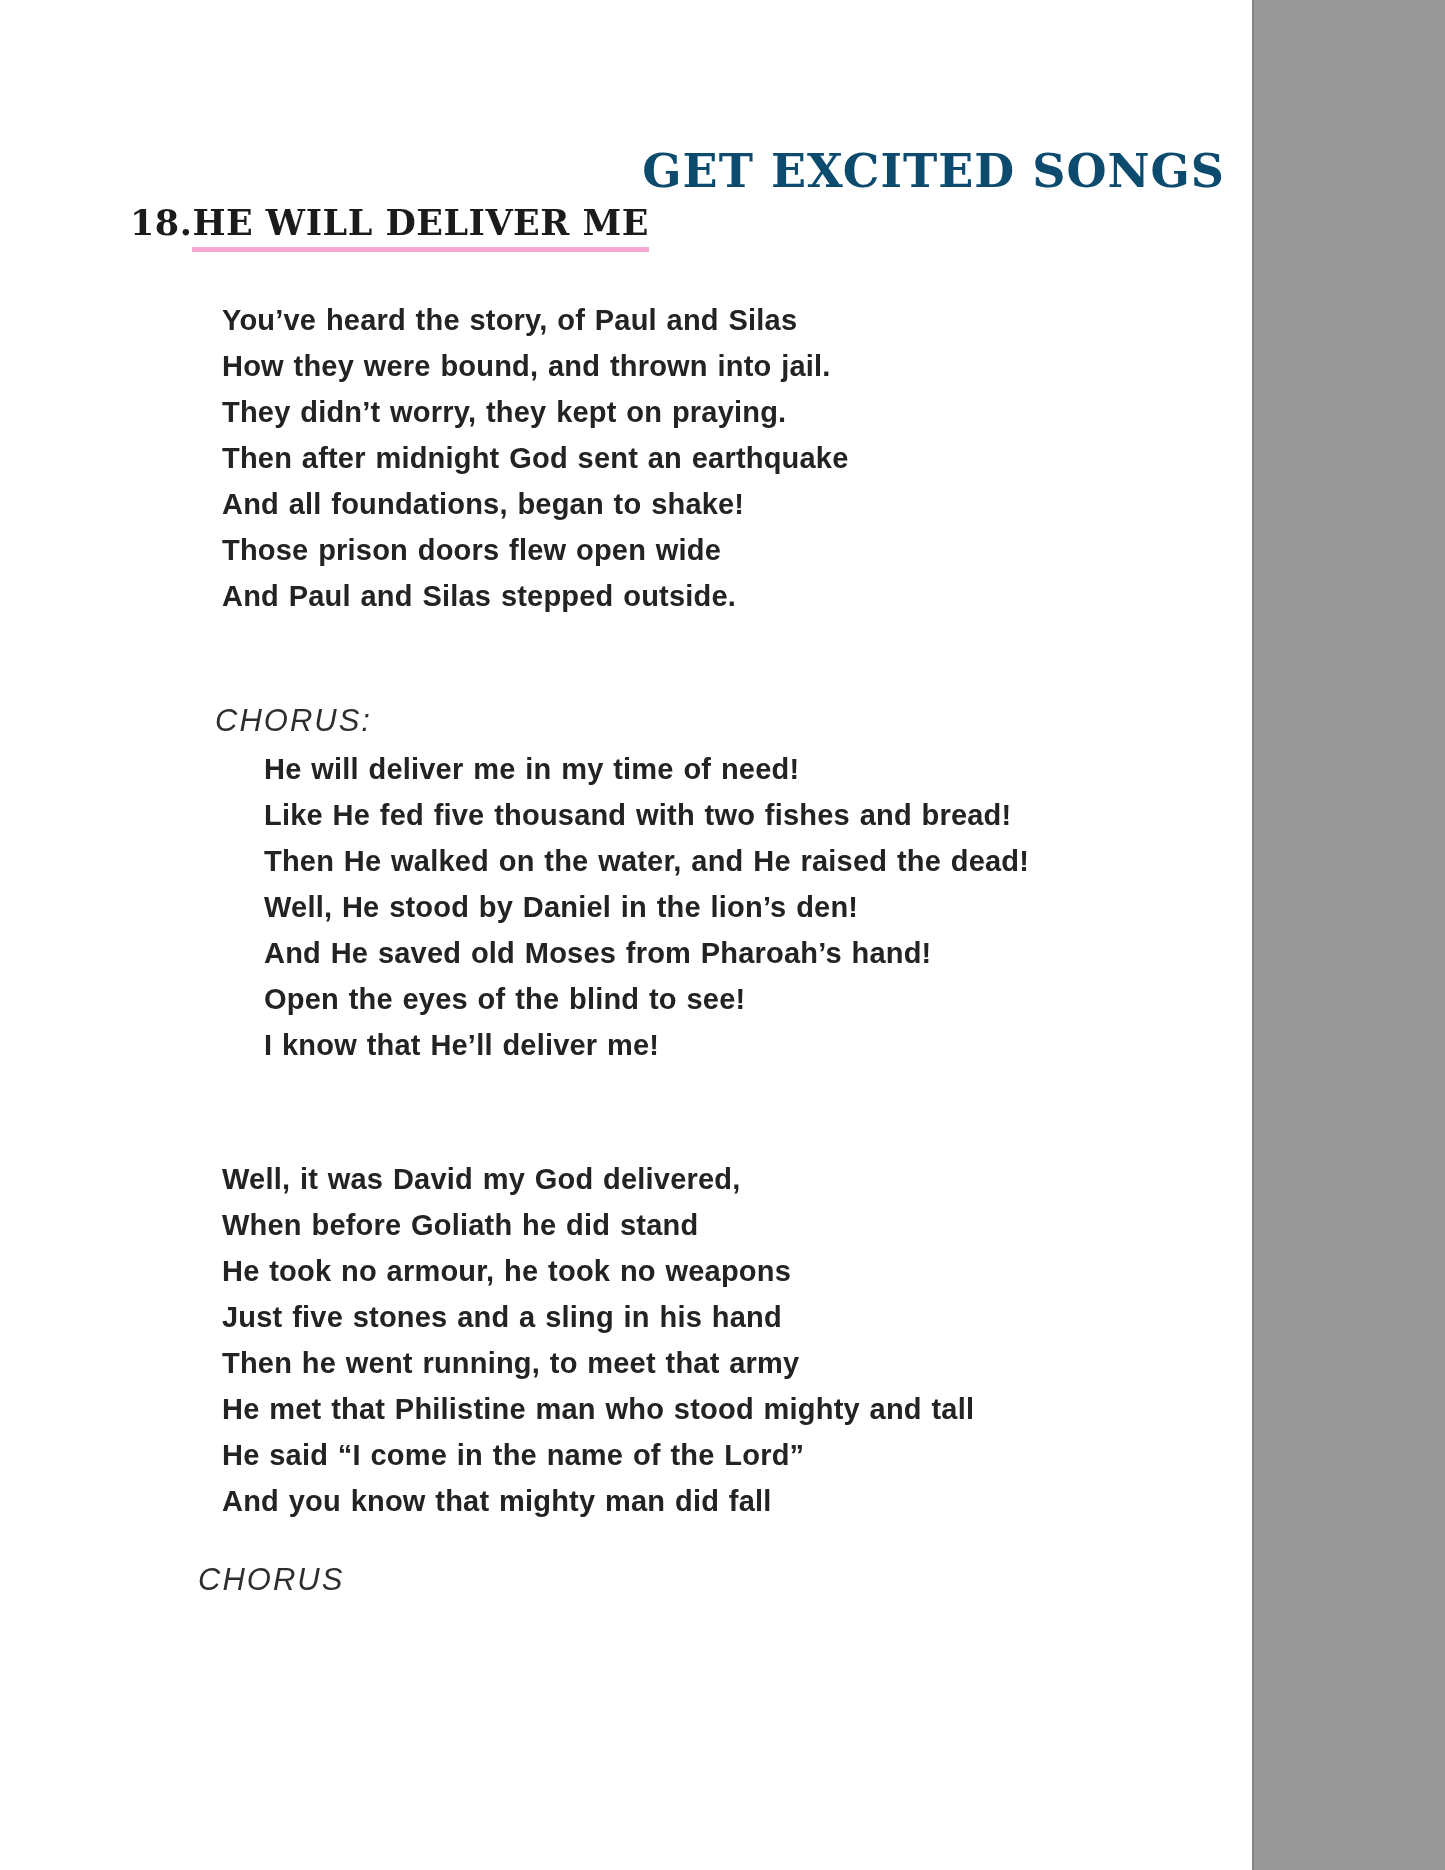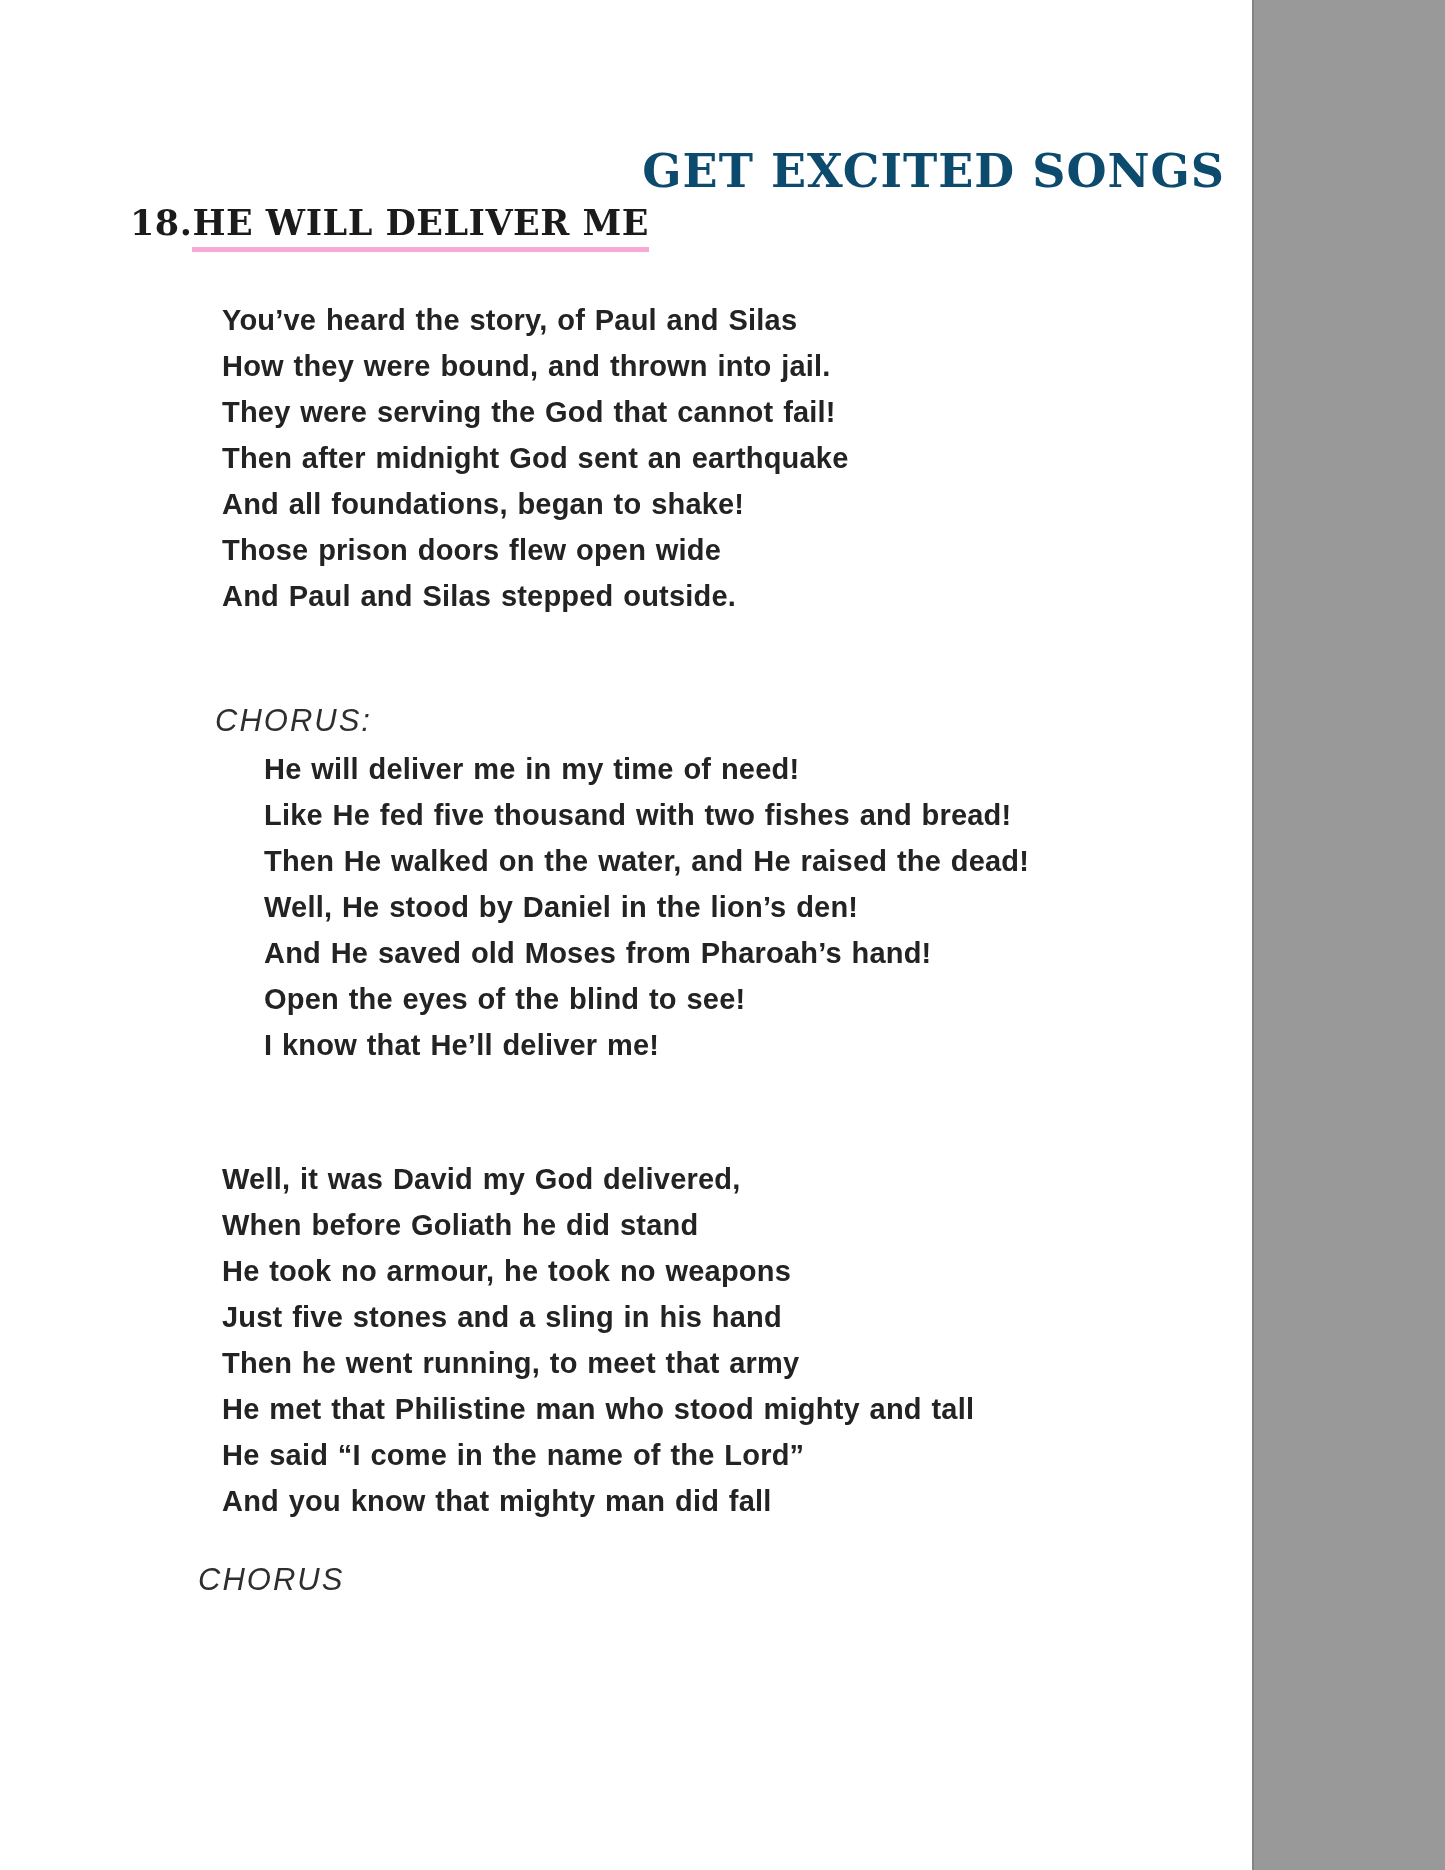--- a/index.html
+++ b/index.html
@@ -111,21 +111,21 @@
 
   <div class="page-header">GET EXCITED SONGS</div>
 
   <div class="song-title-row">
     <span class="song-number">18.</span><span class="song-title">HE WILL DELIVER ME</span>
   </div>
 
   <div class="lyrics verse1">
     <div class="lyric-line">You’ve heard the story, of Paul and Silas</div>
     <div class="lyric-line">How they were bound, and thrown into jail.</div>
-    <div class="lyric-line">They were serving the God that cannot fail!</div>
+    <div class="lyric-line">They didn’t worry, they kept on praying.</div>
     <div class="lyric-line">Then after midnight God sent an earthquake</div>
     <div class="lyric-line">And all foundations, began to shake!</div>
     <div class="lyric-line">Those prison doors flew open wide</div>
     <div class="lyric-line">And Paul and Silas stepped outside.</div>
   </div>
 
   <div class="chorus-label">CHORUS:</div>
 
   <div class="lyrics chorus-block">
     <div class="lyric-line">He will deliver me in my time of need!</div>

